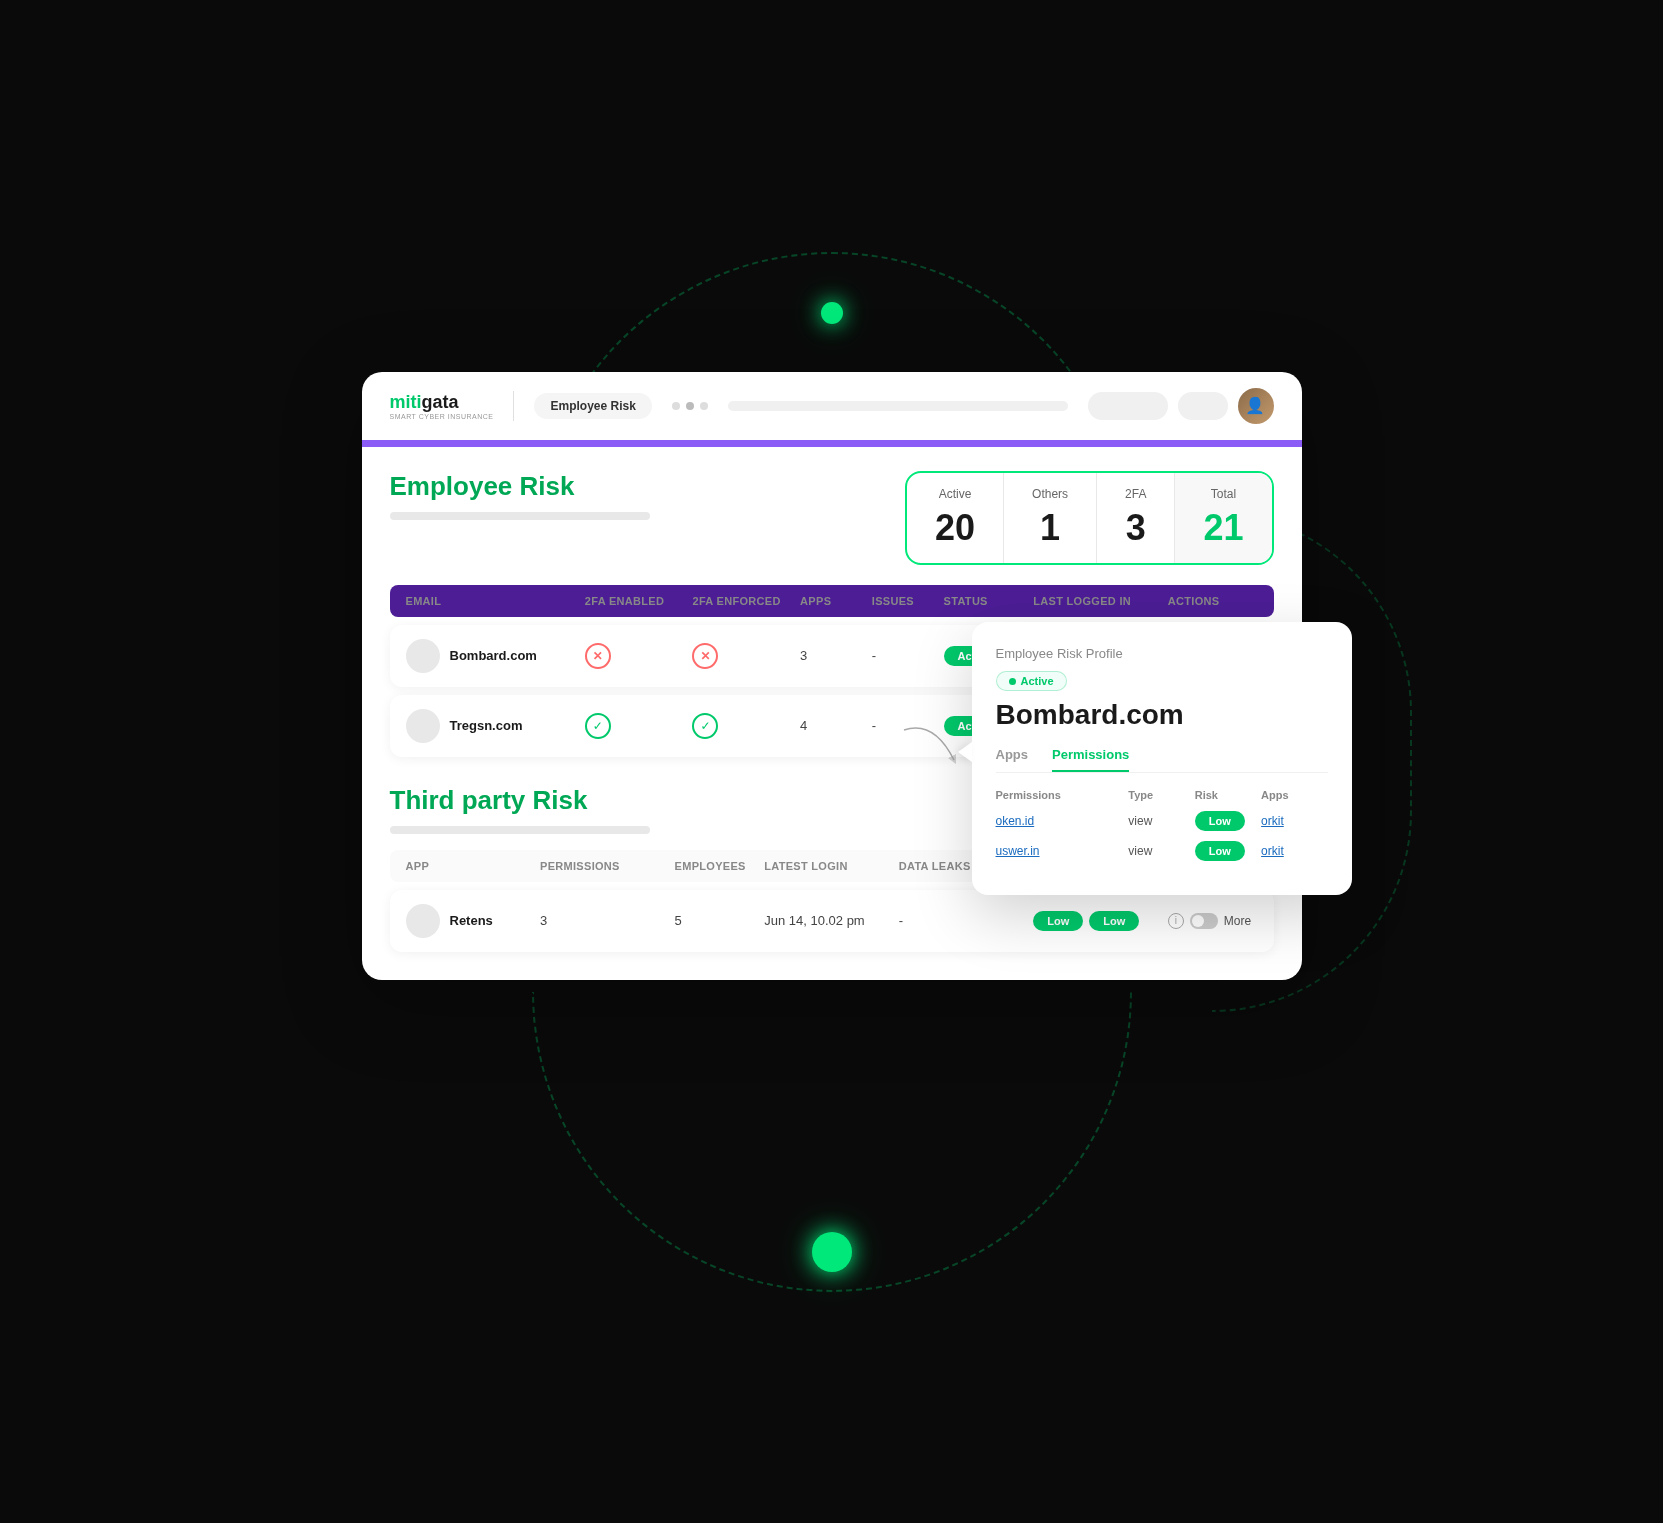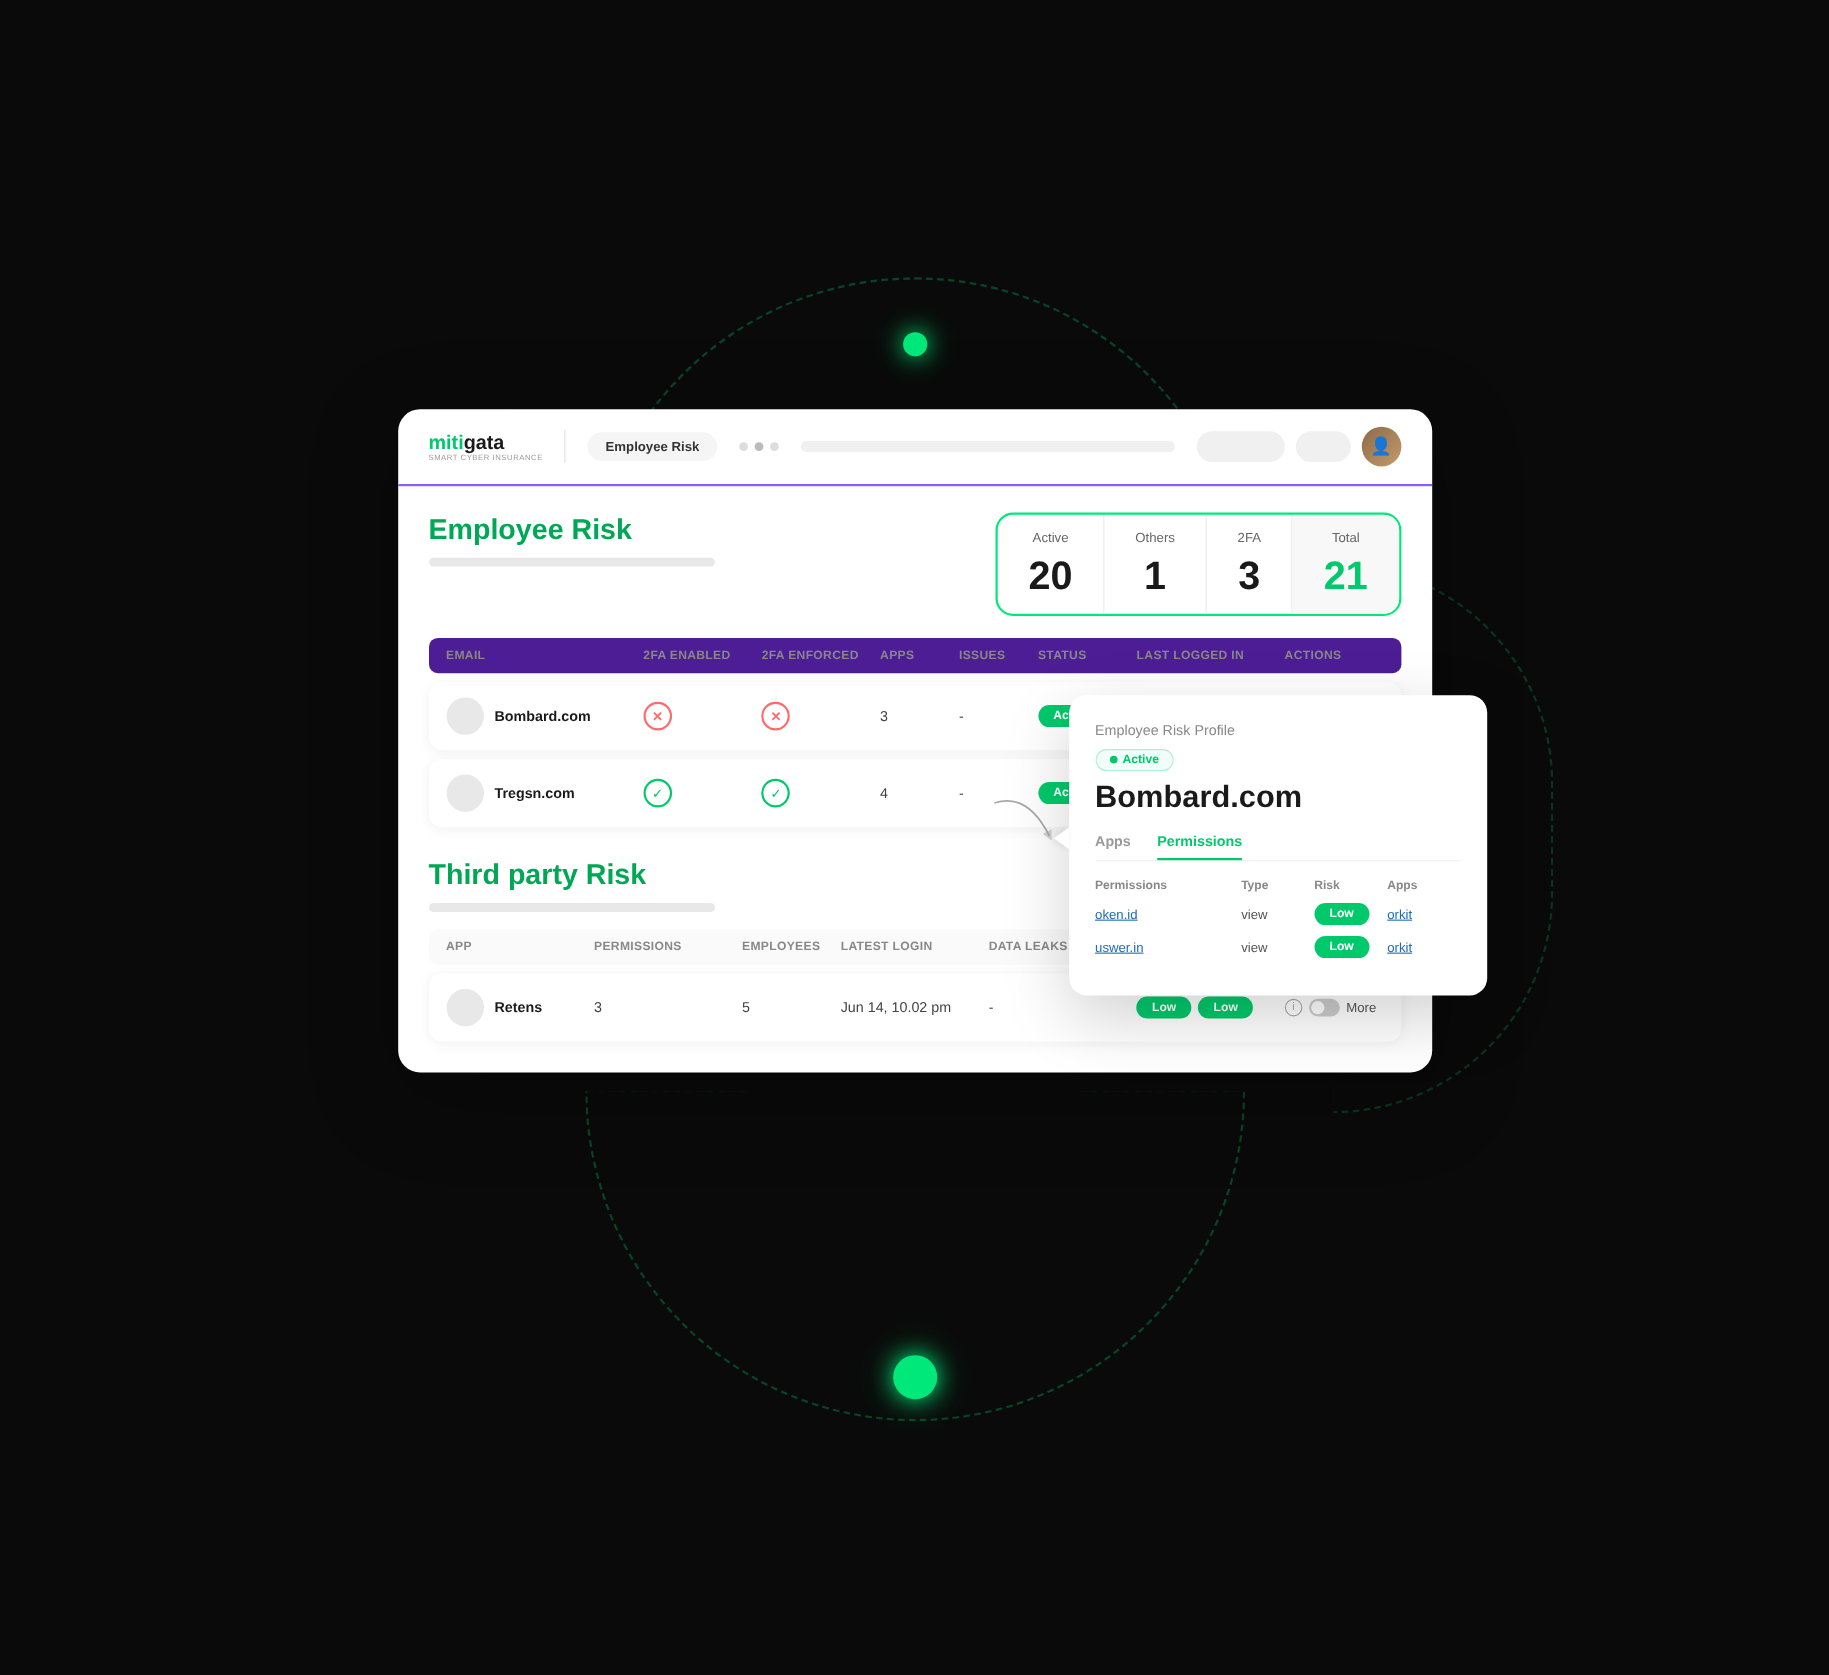--- a/index.html
+++ b/index.html
@@ -78,21 +78,21 @@
       padding: 0;
       box-shadow: 0 20px 80px rgba(0,0,0,0.3);
       overflow: hidden;
     }
 
     
     .card-header {
       display: flex;
       align-items: center;
       padding: 16px 28px;
-      border-bottom: 2px solid #8b5cf6;
+      border-bottom: 7px solid #8b5cf6;
       gap: 20px;
     }
     .logo-area {
       display: flex;
       flex-direction: column;
     }
     .logo-text {
       font-size: 18px;
       font-weight: 700;
       color: #1a1a1a;
@@ -357,21 +357,21 @@
       border-radius: 20px;
       padding: 4px 14px;
       font-size: 11px;
       font-weight: 600;
       display: inline-block;
     }
 
     
     .popup-card {
       position: absolute;
-      top: 320px;
+      top: 310px;
       right: -20px;
       width: 380px;
       background: #fff;
       border-radius: 16px;
       box-shadow: 0 20px 60px rgba(0,0,0,0.18);
       padding: 24px;
       z-index: 10;
     }
 
     .popup-title {

